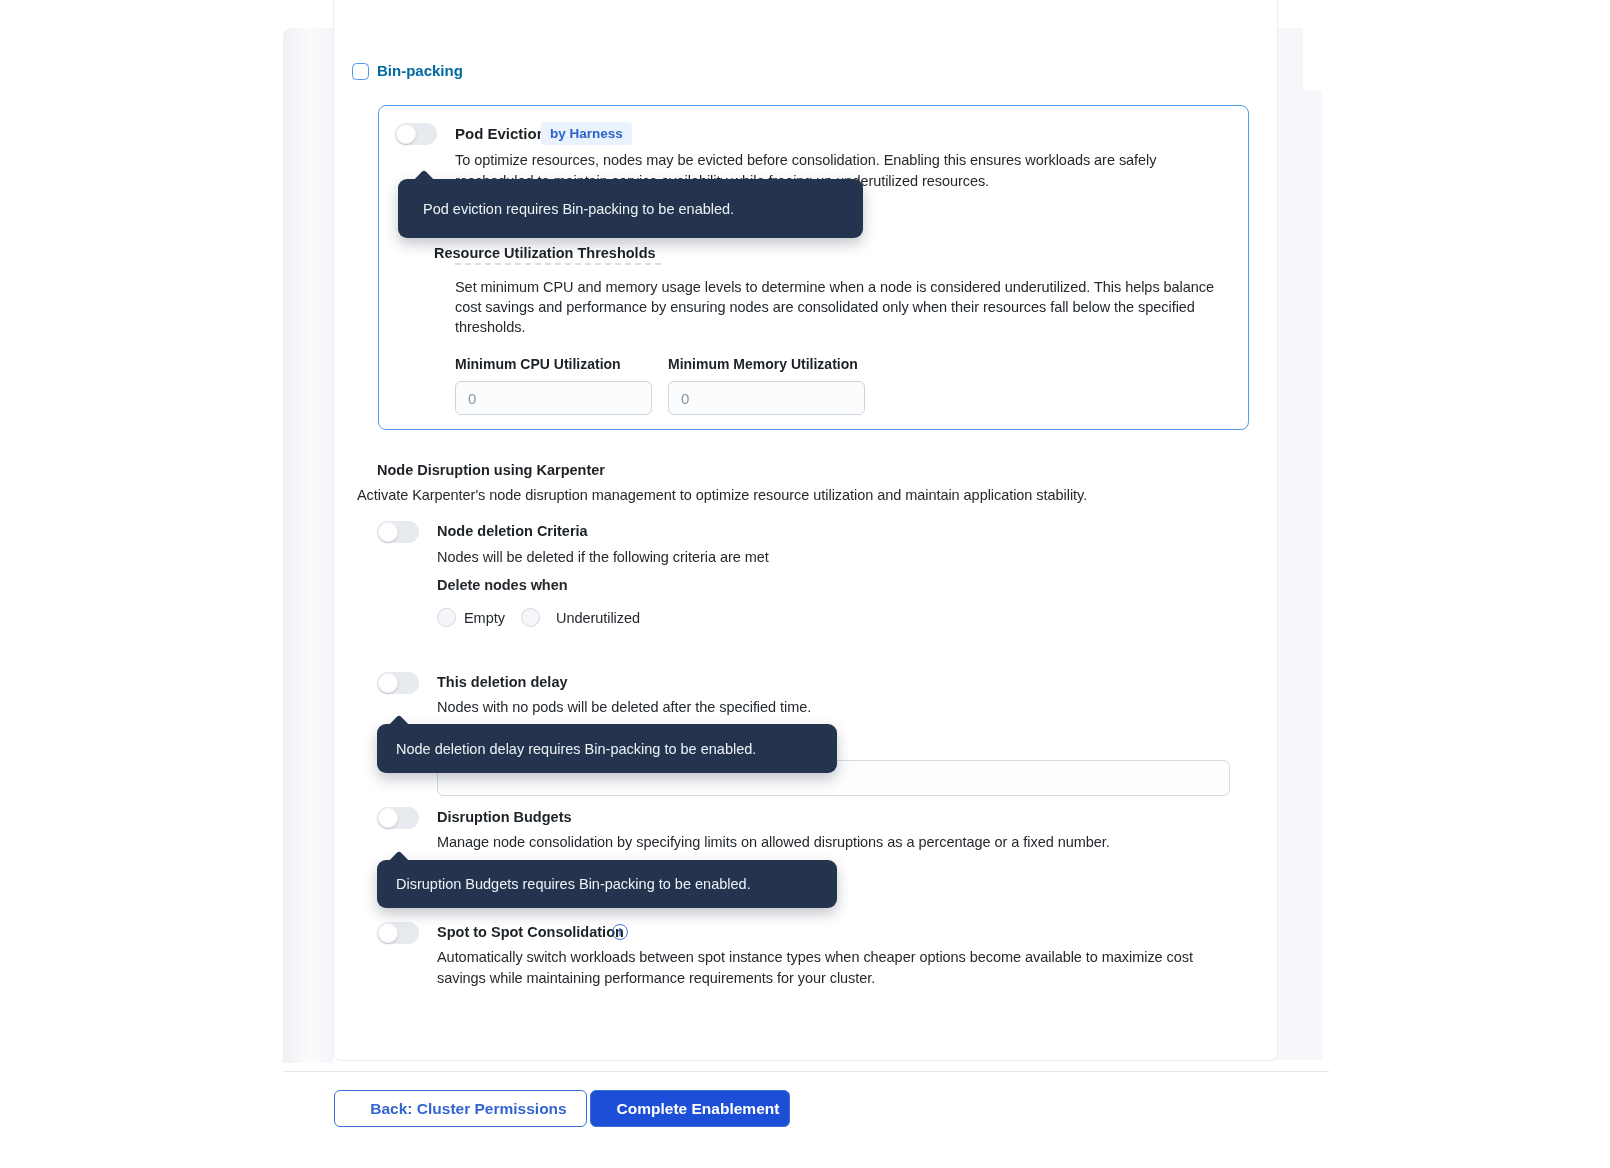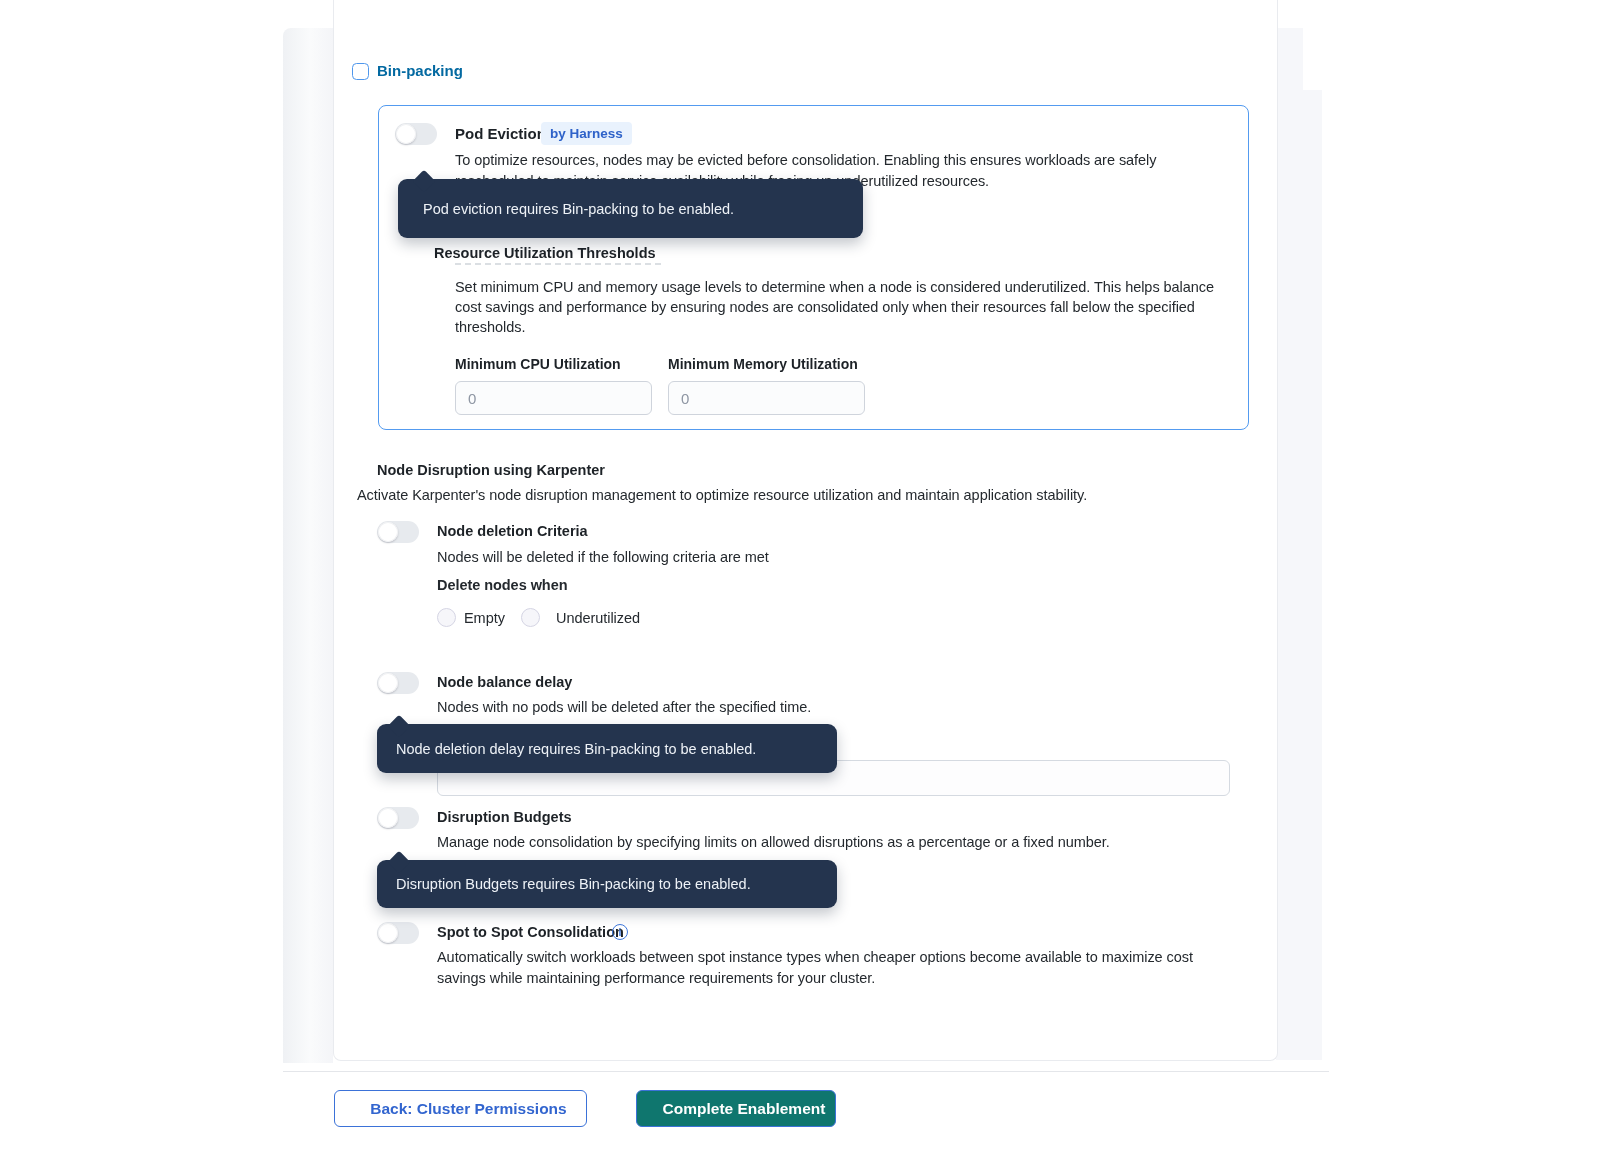--- a/index.html
+++ b/index.html
@@ -39,21 +39,21 @@
   .text-input{width:197px;height:34px;box-sizing:border-box;border:1px solid #cfd4dc;border-radius:6px;background:#fbfcfd;
     font-family:"Liberation Sans",sans-serif;font-size:15px;color:#8e96a3;padding:0 12px;outline:none;}
   .wide-input{left:437px;top:760px;width:793px;height:36px;box-sizing:border-box;border:1px solid #d5dae1;border-radius:6px;background:#fdfdfe;z-index:10;}
   .radio{width:19px;height:19px;border-radius:50%;background:#f6f6fa;border:1.5px solid #d5d5e4;box-sizing:border-box;cursor:pointer;}
   .info-icon{width:16px;height:16px;border-radius:50%;border:1.5px solid #3f79dd;box-sizing:border-box;color:#3f79dd;
     font-size:10.5px;font-weight:700;display:flex;align-items:center;justify-content:center;cursor:pointer;}
   
   .divider{left:283px;top:1071px;width:1046px;height:1px;background:#e4e6ea;}
   .btn{display:flex;align-items:center;justify-content:center;border-radius:6px;font-size:15.5px;font-weight:700;cursor:pointer;box-sizing:border-box;padding-left:16px;}
   .btn-back{left:334px;top:1090px;width:253px;height:37px;border:1.6px solid #3b72d8;color:#3265cf;background:#fff;}
-  .btn-complete{left:636px;top:1090px;width:200px;height:37px;background:#0f766e;color:#ffffff;border:1.6px solid #3b72d8;}
+  .btn-complete{left:590px;top:1090px;width:200px;height:37px;background:#1d4ed8;color:#ffffff;border:1.6px solid #3b72d8;}
 </style>
 </head>
 <body>
 
 <div id="screen">
 
   <div class="abs gutter-left"></div>
   <div class="abs gutter-right-a"></div>
   <div class="abs gutter-right-b"></div>
 
@@ -99,21 +99,21 @@
   <div class="abs body-text" style="left:437px;top:577px;font-weight:600;">Delete nodes when</div>
 
   <div class="abs radio" style="left:437px;top:608px;"></div>
   <div class="abs body-text" style="left:464px;top:610px;">Empty</div>
   <div class="abs radio" style="left:521px;top:608px;"></div>
   <div class="abs body-text" style="left:548px;top:610px;margin-left:8px;">Underutilized</div>
 
   <div class="abs toggle" style="left:377px;top:672px;">
       <span class="knob"></span>
     </div>
-  <div class="abs sub-title" style="left:437px;top:674px;">Node balance delay</div>
+  <div class="abs sub-title" style="left:437px;top:674px;">This deletion delay</div>
   <div class="abs body-text" style="left:437px;top:699px;">Nodes with no pods will be deleted after the specified time.</div>
 
   <input class="abs wide-input" style="">
 
   <div class="abs tooltip" style="left:377px;top:724px;width:441px;height:49px;padding-left:19px;">
     <span class="arrow" style="left:14px;"></span>
     <span>Node deletion delay requires Bin-packing to be enabled.</span>
   </div>
 
   <div class="abs toggle" style="left:377px;top:807px;">

